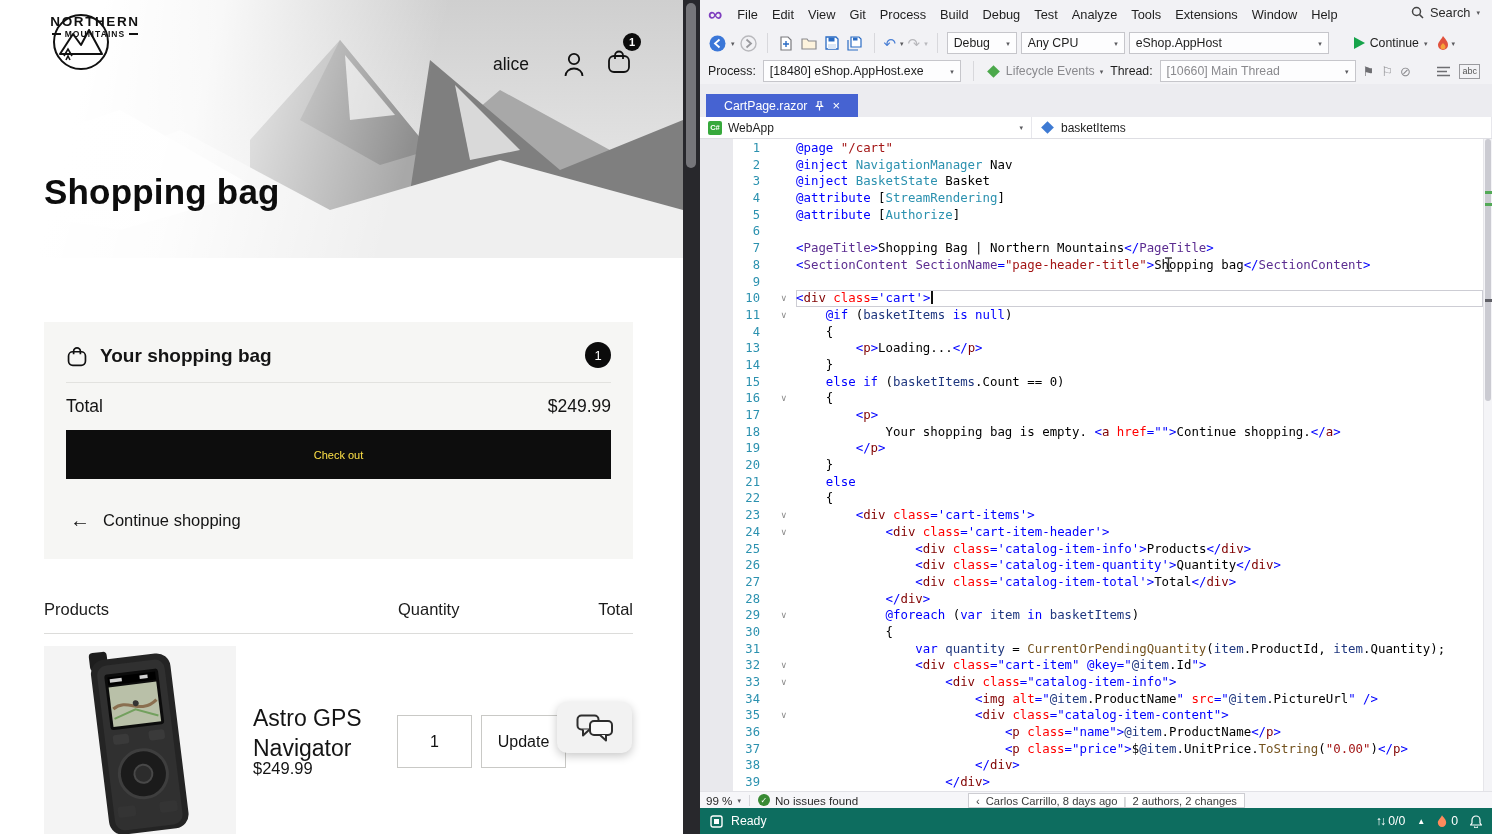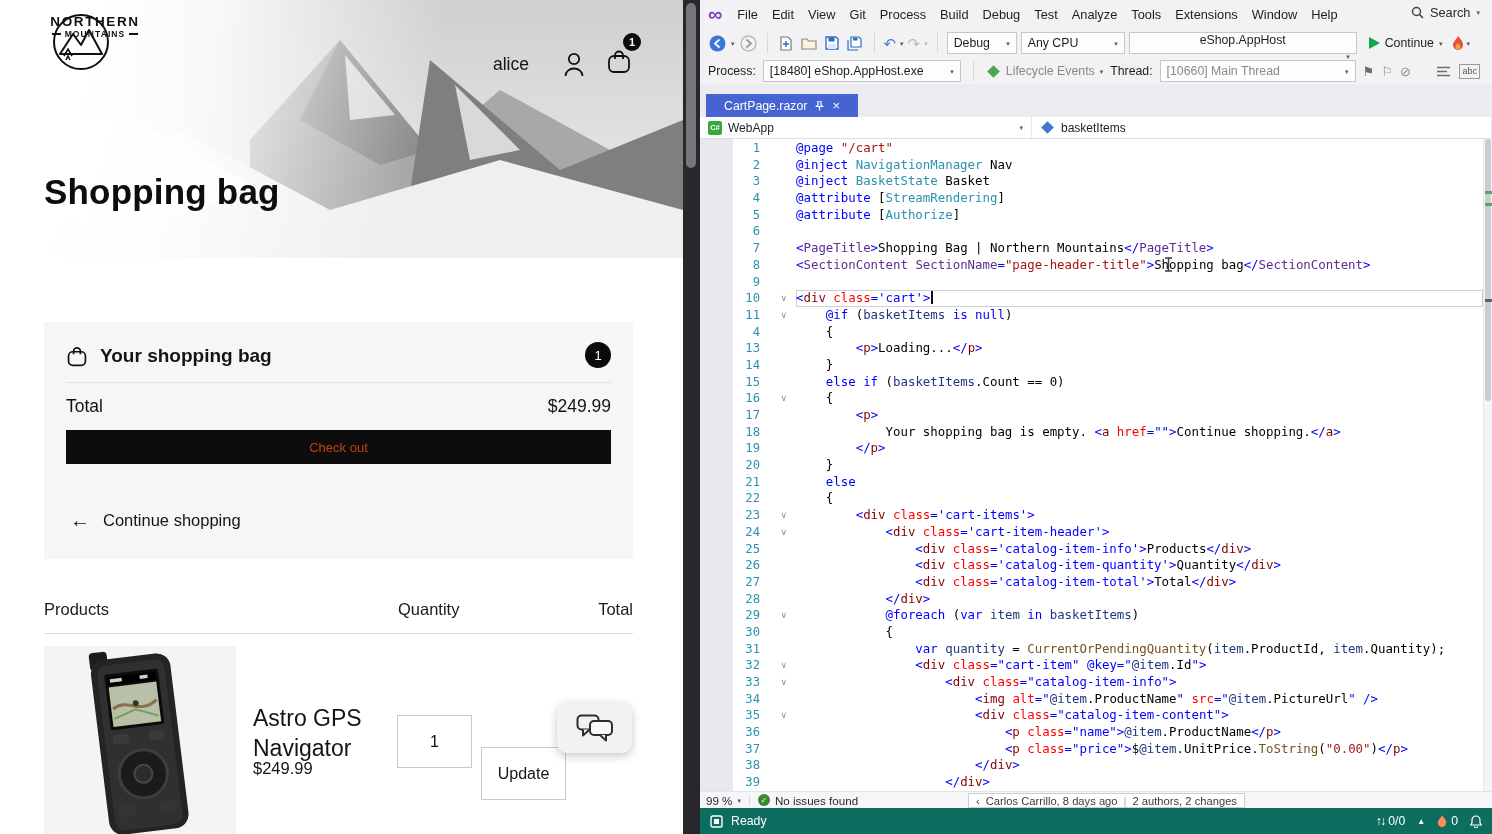--- a/index.html
+++ b/index.html
@@ -20,56 +20,56 @@
   #account-icon{position:absolute;top:51px;left:562px;}
   #cart-btn{position:absolute;top:47px;left:606px;width:26px;height:28px;}
   #cart-badge{position:absolute;top:-14px;right:-9px;width:18px;height:18px;border-radius:50%;background:#0b0b0b;color:#fff;font-size:11px;font-weight:700;display:flex;align-items:center;justify-content:center;}
   #hero-title{position:absolute;top:172px;left:44px;font-size:35px;font-weight:600;letter-spacing:.2px;color:#0d0d0d;}
 
   #summary-card{position:absolute;top:322px;left:44px;width:589px;height:237px;background:#f6f6f4;}
   .card-head{position:absolute;top:22px;left:22px;display:flex;align-items:center;gap:12px;font-size:19px;font-weight:700;color:#141414;}
   #card-badge{position:absolute;top:20px;right:22px;width:26px;height:26px;border-radius:50%;background:#0b0b0b;color:#fff;font-size:13px;display:flex;align-items:center;justify-content:center;}
   .card-divider{position:absolute;top:60px;left:22px;right:22px;height:1px;background:#e2e2df;}
   .total-row{position:absolute;top:74px;left:22px;right:22px;display:flex;justify-content:space-between;font-size:17.5px;color:#141414;}
-  #checkout{position:absolute;top:108px;left:22px;right:22px;height:34px;background:#0d0d0d;color:#c2410c;font-size:13px;border:none;font-family:inherit;cursor:pointer;}
+  #checkout{position:absolute;top:108px;left:22px;right:22px;height:49px;background:#0d0d0d;color:#fde047;font-size:11px;border:none;font-family:inherit;cursor:pointer;}
   #continue{position:absolute;top:188px;left:26px;display:flex;align-items:center;gap:13px;font-size:16.5px;color:#141414;cursor:pointer;}
   #continue .arr{font-size:20px;line-height:1;}
 
   #cart-cols{position:absolute;top:600px;left:44px;width:589px;height:22px;font-size:16.5px;color:#1b1b1b;}
   #col-products{position:absolute;left:0;}
   #col-quantity{position:absolute;left:354px;}
   #col-total{position:absolute;right:0;}
   #cols-divider{position:absolute;top:633px;left:44px;width:589px;height:1px;background:#dcdcda;}
   #prod-img{position:absolute;top:646px;left:44px;width:192px;height:188px;background:#f4f4f4;}
   #prod-name{position:absolute;top:703px;left:253px;width:138px;font-size:23px;line-height:1.32;color:#141414;}
   #prod-price{position:absolute;top:759px;left:253px;font-size:16.5px;color:#141414;}
   #qty-input{position:absolute;top:715px;left:397px;width:75px;height:53px;border:1px solid #c9c9c6;background:#fff;font-size:16px;text-align:center;font-family:inherit;color:#111;}
-  #update-btn{position:absolute;top:715px;left:481px;width:85px;height:53px;border:1px solid #c9c9c6;background:#fff;font-size:16px;font-family:inherit;color:#141414;cursor:pointer;margin-top:32px;}
+  #update-btn{position:absolute;top:715px;left:481px;width:85px;height:53px;border:1px solid #c9c9c6;background:#fff;font-size:16px;font-family:inherit;color:#141414;cursor:pointer;}
   #chat-fab{position:absolute;top:702px;left:557px;width:75px;height:51px;background:#f2f2f2;border-radius:10px;box-shadow:0 3px 10px rgba(0,0,0,.22);display:flex;align-items:center;justify-content:center;cursor:pointer;}
 
   #page-scroll{position:absolute;left:683px;top:0;width:17px;height:834px;background:#28282c;}
   #page-thumb{position:absolute;left:3px;top:3px;width:10px;height:165px;background:#76767a;border-radius:5px;}
 
   
   #vs{position:absolute;left:700px;top:0;width:792px;height:834px;background:#F2F2F5;font-size:12.5px;color:#1e1e1e;}
   #menubar{position:absolute;top:0;left:0;right:0;height:28px;display:flex;align-items:center;padding-left:8px;}
   #vs-logo{font-size:20px;font-weight:700;color:#7F3FBF;margin-right:8px;line-height:1;}
   .menu-item{padding:4px 7px;font-size:12.8px;cursor:default;}
   #search-ctl{position:absolute;right:12px;top:5px;display:flex;align-items:center;gap:6px;font-size:12.8px;color:#2a2a2a;}
   .caret{font-size:7px;color:#5a5a5e;line-height:1;}
   #toolbar{position:absolute;top:28px;left:0;right:0;height:30px;display:flex;align-items:center;padding:0 8px;gap:4px;}
   .tb-sep{width:1px;height:20px;background:#d8d8dc;margin:0 5px;}
   .icon16{width:19px;height:19px;display:flex;align-items:center;justify-content:center;}
   .glyph{font-size:15px;line-height:1;}
   .combo{display:flex;align-items:center;height:22px;background:#fdfdfe;border:1px solid #c6c6cb;padding:0 6px;font-size:12.3px;gap:6px;color:#1e1e1e;}
   .combo .caret{margin-left:auto;}
   #combo-config{width:70px;}
   #combo-platform{width:104px;}
-  #combo-startup{width:228px;flex-direction:column;}
-  #continue-btn{display:flex;align-items:center;gap:5px;font-size:12.3px;margin-left:8px;cursor:pointer;}
+  #combo-startup{width:200px;}
+  #continue-btn{display:flex;align-items:center;gap:5px;font-size:12.3px;margin-left:21px;cursor:pointer;}
   #hot-reload{display:flex;align-items:center;gap:2px;margin-left:6px;cursor:pointer;}
   #debugbar{position:absolute;top:58px;left:0;right:0;height:26px;display:flex;align-items:center;padding:0 8px;gap:7px;font-size:12.3px;}
   .dim{color:#8a8a8e;}
   #combo-process{width:198px;}
   #combo-thread{width:196px;color:#8a8a8e;}
   #lifecycle{display:flex;align-items:center;gap:5px;color:#8a8a8e;cursor:default;}
   #debug-right{margin-left:auto;display:flex;align-items:center;gap:9px;padding-right:4px;}
   .abc-box{border:1px solid #9a9a9e;font-size:9px;padding:0 2px;color:#555;line-height:13px;}
   #tabstrip{position:absolute;top:84px;left:0;right:0;height:33px;background:#ECECF0;}
   #tab-active{position:absolute;left:6px;bottom:0;height:23px;background:#4663D2;color:#fff;display:flex;align-items:center;padding:0 18px;gap:8px;font-size:12.3px;cursor:pointer;}

